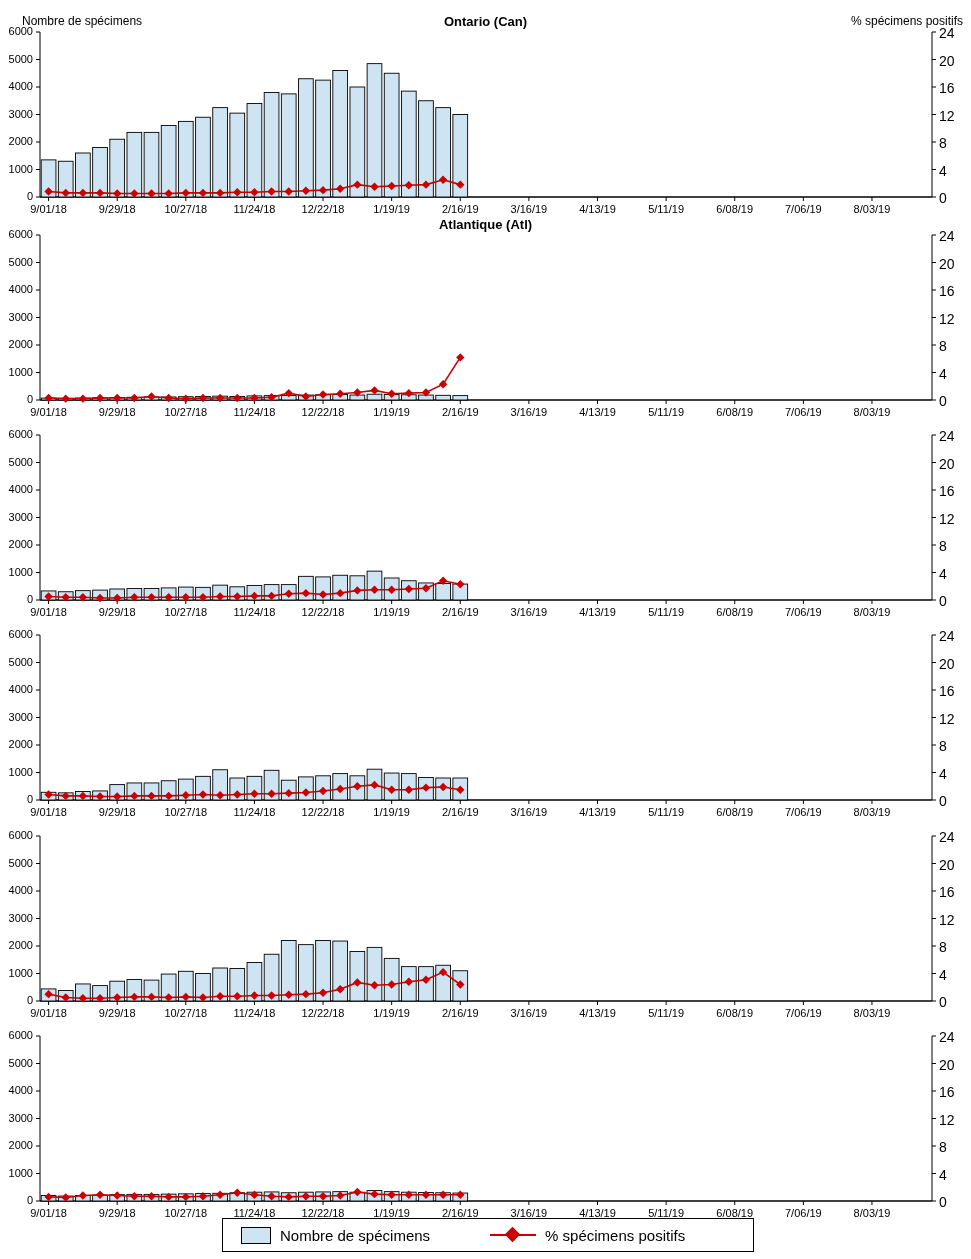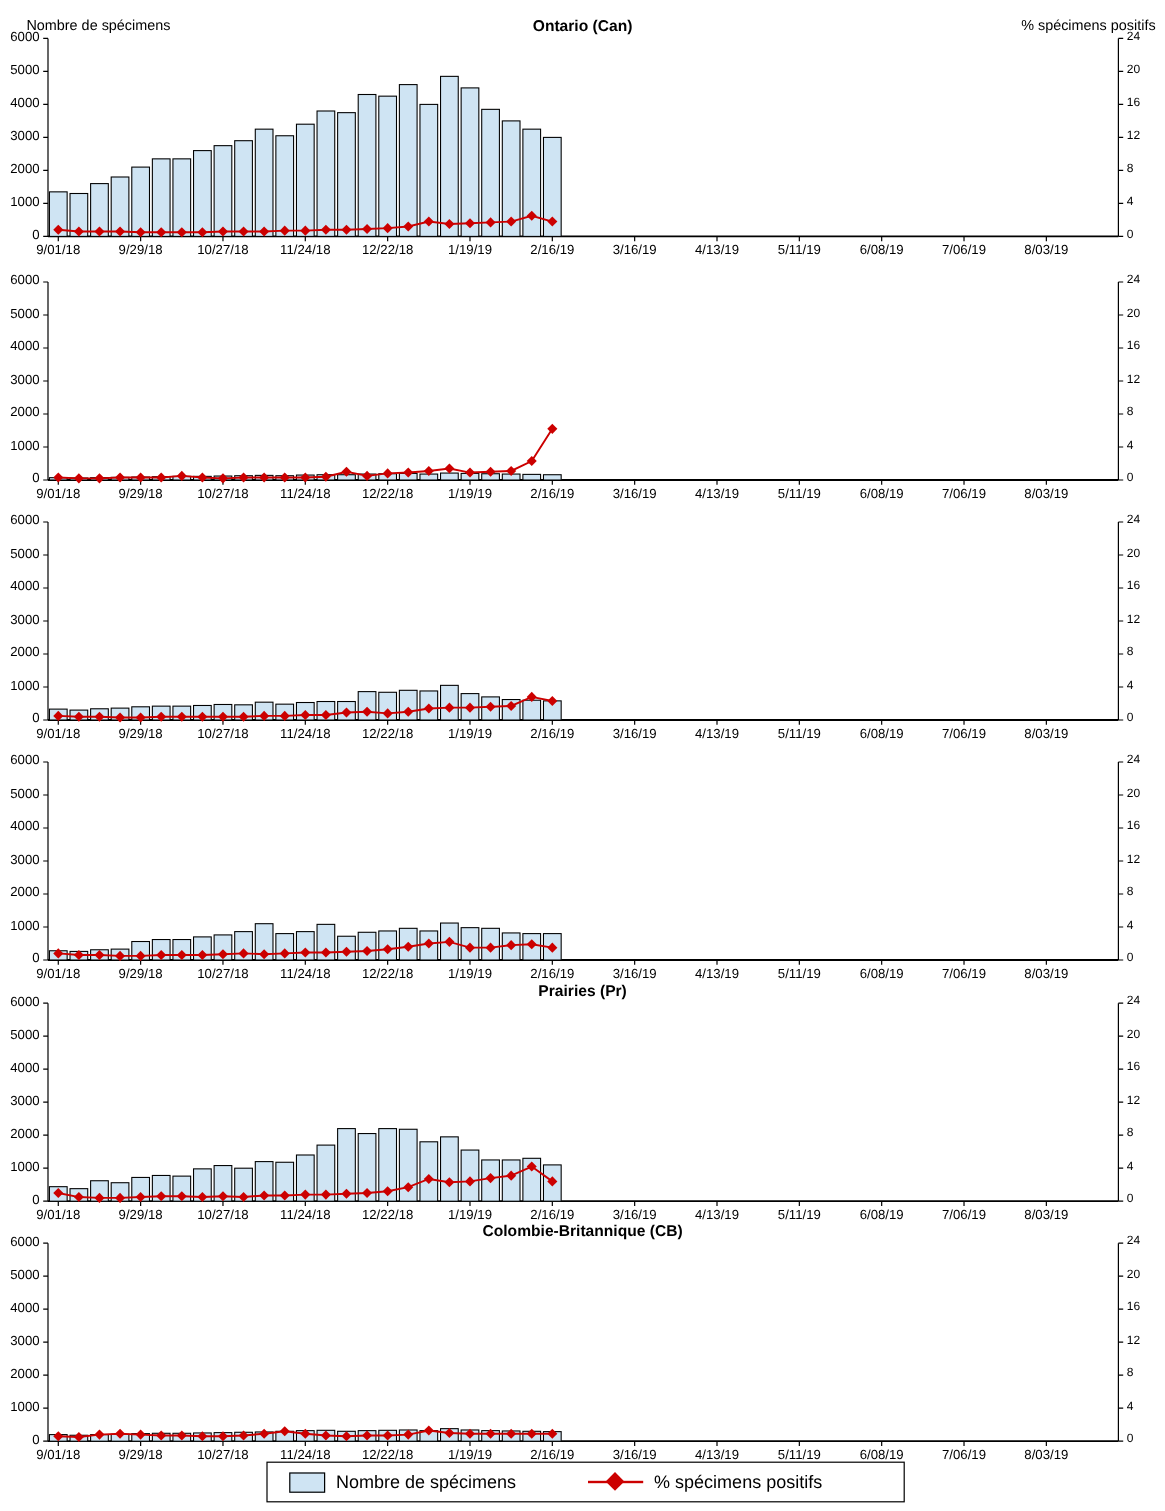--- a/index.html
+++ b/index.html
@@ -48,21 +48,21 @@
     font-weight: normal;
   }
   .ytick {
     position: absolute;
     font-size: 11px;
     text-align: right;
     white-space: nowrap;
   }
   .ytick-right {
     position: absolute;
-    font-size: 10px;
+    font-size: 14px;
     text-align: center;
     white-space: nowrap;
   }
   .xtick {
     position: absolute;
     font-size: 11px;
     white-space: nowrap;
     transform: translateX(-50%);
   }
   .legend {
@@ -320,20 +320,21 @@
           <polygon points="323.03846153846155,173.3 327.23846153846154,177.5 323.03846153846155,181.7 318.83846153846156,177.5" fill="#cc0000"></polygon>
           <polygon points="340.1923076923077,172.6125 344.39230769230767,176.8125 340.1923076923077,181.0125 335.9923076923077,176.8125" fill="#cc0000"></polygon>
           <polygon points="357.34615384615387,171.2375 361.54615384615386,175.4375 357.34615384615387,179.6375 353.1461538461539,175.4375" fill="#cc0000"></polygon>
           <polygon points="374.5,169.175 378.7,173.375 374.5,177.575 370.3,173.375" fill="#cc0000"></polygon>
           <polygon points="391.6538461538462,172.6125 395.8538461538462,176.8125 391.6538461538462,181.0125 387.4538461538462,176.8125" fill="#cc0000"></polygon>
           <polygon points="408.8076923076923,171.925 413.0076923076923,176.125 408.8076923076923,180.325 404.60769230769233,176.125" fill="#cc0000"></polygon>
           <polygon points="425.96153846153845,171.2375 430.16153846153844,175.4375 425.96153846153845,179.6375 421.76153846153846,175.4375" fill="#cc0000"></polygon>
           <polygon points="443.11538461538464,162.9875 447.31538461538463,167.1875 443.11538461538464,171.3875 438.91538461538465,167.1875" fill="#cc0000"></polygon>
           <polygon points="460.2692307692308,136.175 464.46923076923076,140.375 460.2692307692308,144.575 456.0692307692308,140.375" fill="#cc0000"></polygon>
         </svg>
+        <div class="panel-title">Atlantique (Atl)</div>
         <div class="ytick" style="left: 0px; width: 33px; top: 176px;">0</div>
         <div class="ytick" style="left: 0px; width: 33px; top: 148.5px;">1000</div>
         <div class="ytick" style="left: 0px; width: 33px; top: 121px;">2000</div>
         <div class="ytick" style="left: 0px; width: 33px; top: 93.5px;">3000</div>
         <div class="ytick" style="left: 0px; width: 33px; top: 66px;">4000</div>
         <div class="ytick" style="left: 0px; width: 33px; top: 38.5px;">5000</div>
         <div class="ytick" style="left: 0px; width: 33px; top: 11px;">6000</div>
         <div class="ytick-right" style="left: 939px; top: 176px;">0</div>
         <div class="ytick-right" style="left: 939px; top: 148.5px;">4</div>
         <div class="ytick-right" style="left: 939px; top: 121px;">8</div>
@@ -656,21 +657,20 @@
           <polygon points="323.03846153846155,170.55 327.23846153846154,174.75 323.03846153846155,178.95 318.83846153846156,174.75" fill="#cc0000"></polygon>
           <polygon points="340.1923076923077,167.1125 344.39230769230767,171.3125 340.1923076923077,175.5125 335.9923076923077,171.3125" fill="#cc0000"></polygon>
           <polygon points="357.34615384615387,160.2375 361.54615384615386,164.4375 357.34615384615387,168.6375 353.1461538461539,164.4375" fill="#cc0000"></polygon>
           <polygon points="374.5,162.9875 378.7,167.1875 374.5,171.3875 370.3,167.1875" fill="#cc0000"></polygon>
           <polygon points="391.6538461538462,162.3 395.8538461538462,166.5 391.6538461538462,170.7 387.4538461538462,166.5" fill="#cc0000"></polygon>
           <polygon points="408.8076923076923,159.55 413.0076923076923,163.75 408.8076923076923,167.95 404.60769230769233,163.75" fill="#cc0000"></polygon>
           <polygon points="425.96153846153845,157.4875 430.16153846153844,161.6875 425.96153846153845,165.8875 421.76153846153846,161.6875" fill="#cc0000"></polygon>
           <polygon points="443.11538461538464,149.925 447.31538461538463,154.125 443.11538461538464,158.325 438.91538461538465,154.125" fill="#cc0000"></polygon>
           <polygon points="460.2692307692308,162.3 464.46923076923076,166.5 460.2692307692308,170.7 456.0692307692308,166.5" fill="#cc0000"></polygon>
         </svg>
-        <div class="panel-title">Prairies (Pr)</div>
         <div class="ytick" style="left: 0px; width: 33px; top: 176px;">0</div>
         <div class="ytick" style="left: 0px; width: 33px; top: 148.5px;">1000</div>
         <div class="ytick" style="left: 0px; width: 33px; top: 121px;">2000</div>
         <div class="ytick" style="left: 0px; width: 33px; top: 93.5px;">3000</div>
         <div class="ytick" style="left: 0px; width: 33px; top: 66px;">4000</div>
         <div class="ytick" style="left: 0px; width: 33px; top: 38.5px;">5000</div>
         <div class="ytick" style="left: 0px; width: 33px; top: 11px;">6000</div>
         <div class="ytick-right" style="left: 939px; top: 176px;">0</div>
         <div class="ytick-right" style="left: 939px; top: 148.5px;">4</div>
         <div class="ytick-right" style="left: 939px; top: 121px;">8</div>
@@ -769,21 +769,20 @@
           <polygon points="323.03846153846155,173.9875 327.23846153846154,178.1875 323.03846153846155,182.3875 318.83846153846156,178.1875" fill="#cc0000"></polygon>
           <polygon points="340.1923076923077,173.3 344.39230769230767,177.5 340.1923076923077,181.7 335.9923076923077,177.5" fill="#cc0000"></polygon>
           <polygon points="357.34615384615387,169.8625 361.54615384615386,174.0625 357.34615384615387,178.2625 353.1461538461539,174.0625" fill="#cc0000"></polygon>
           <polygon points="374.5,171.925 378.7,176.125 374.5,180.325 370.3,176.125" fill="#cc0000"></polygon>
           <polygon points="391.6538461538462,172.6125 395.8538461538462,176.8125 391.6538461538462,181.0125 387.4538461538462,176.8125" fill="#cc0000"></polygon>
           <polygon points="408.8076923076923,172.6125 413.0076923076923,176.8125 408.8076923076923,181.0125 404.60769230769233,176.8125" fill="#cc0000"></polygon>
           <polygon points="425.96153846153845,172.6125 430.16153846153844,176.8125 425.96153846153845,181.0125 421.76153846153846,176.8125" fill="#cc0000"></polygon>
           <polygon points="443.11538461538464,172.6125 447.31538461538463,176.8125 443.11538461538464,181.0125 438.91538461538465,176.8125" fill="#cc0000"></polygon>
           <polygon points="460.2692307692308,172.6125 464.46923076923076,176.8125 460.2692307692308,181.0125 456.0692307692308,176.8125" fill="#cc0000"></polygon>
         </svg>
-        <div class="panel-title">Colombie-Britannique (CB)</div>
         <div class="ytick" style="left: 0px; width: 33px; top: 176px;">0</div>
         <div class="ytick" style="left: 0px; width: 33px; top: 148.5px;">1000</div>
         <div class="ytick" style="left: 0px; width: 33px; top: 121px;">2000</div>
         <div class="ytick" style="left: 0px; width: 33px; top: 93.5px;">3000</div>
         <div class="ytick" style="left: 0px; width: 33px; top: 66px;">4000</div>
         <div class="ytick" style="left: 0px; width: 33px; top: 38.5px;">5000</div>
         <div class="ytick" style="left: 0px; width: 33px; top: 11px;">6000</div>
         <div class="ytick-right" style="left: 939px; top: 176px;">0</div>
         <div class="ytick-right" style="left: 939px; top: 148.5px;">4</div>
         <div class="ytick-right" style="left: 939px; top: 121px;">8</div>

